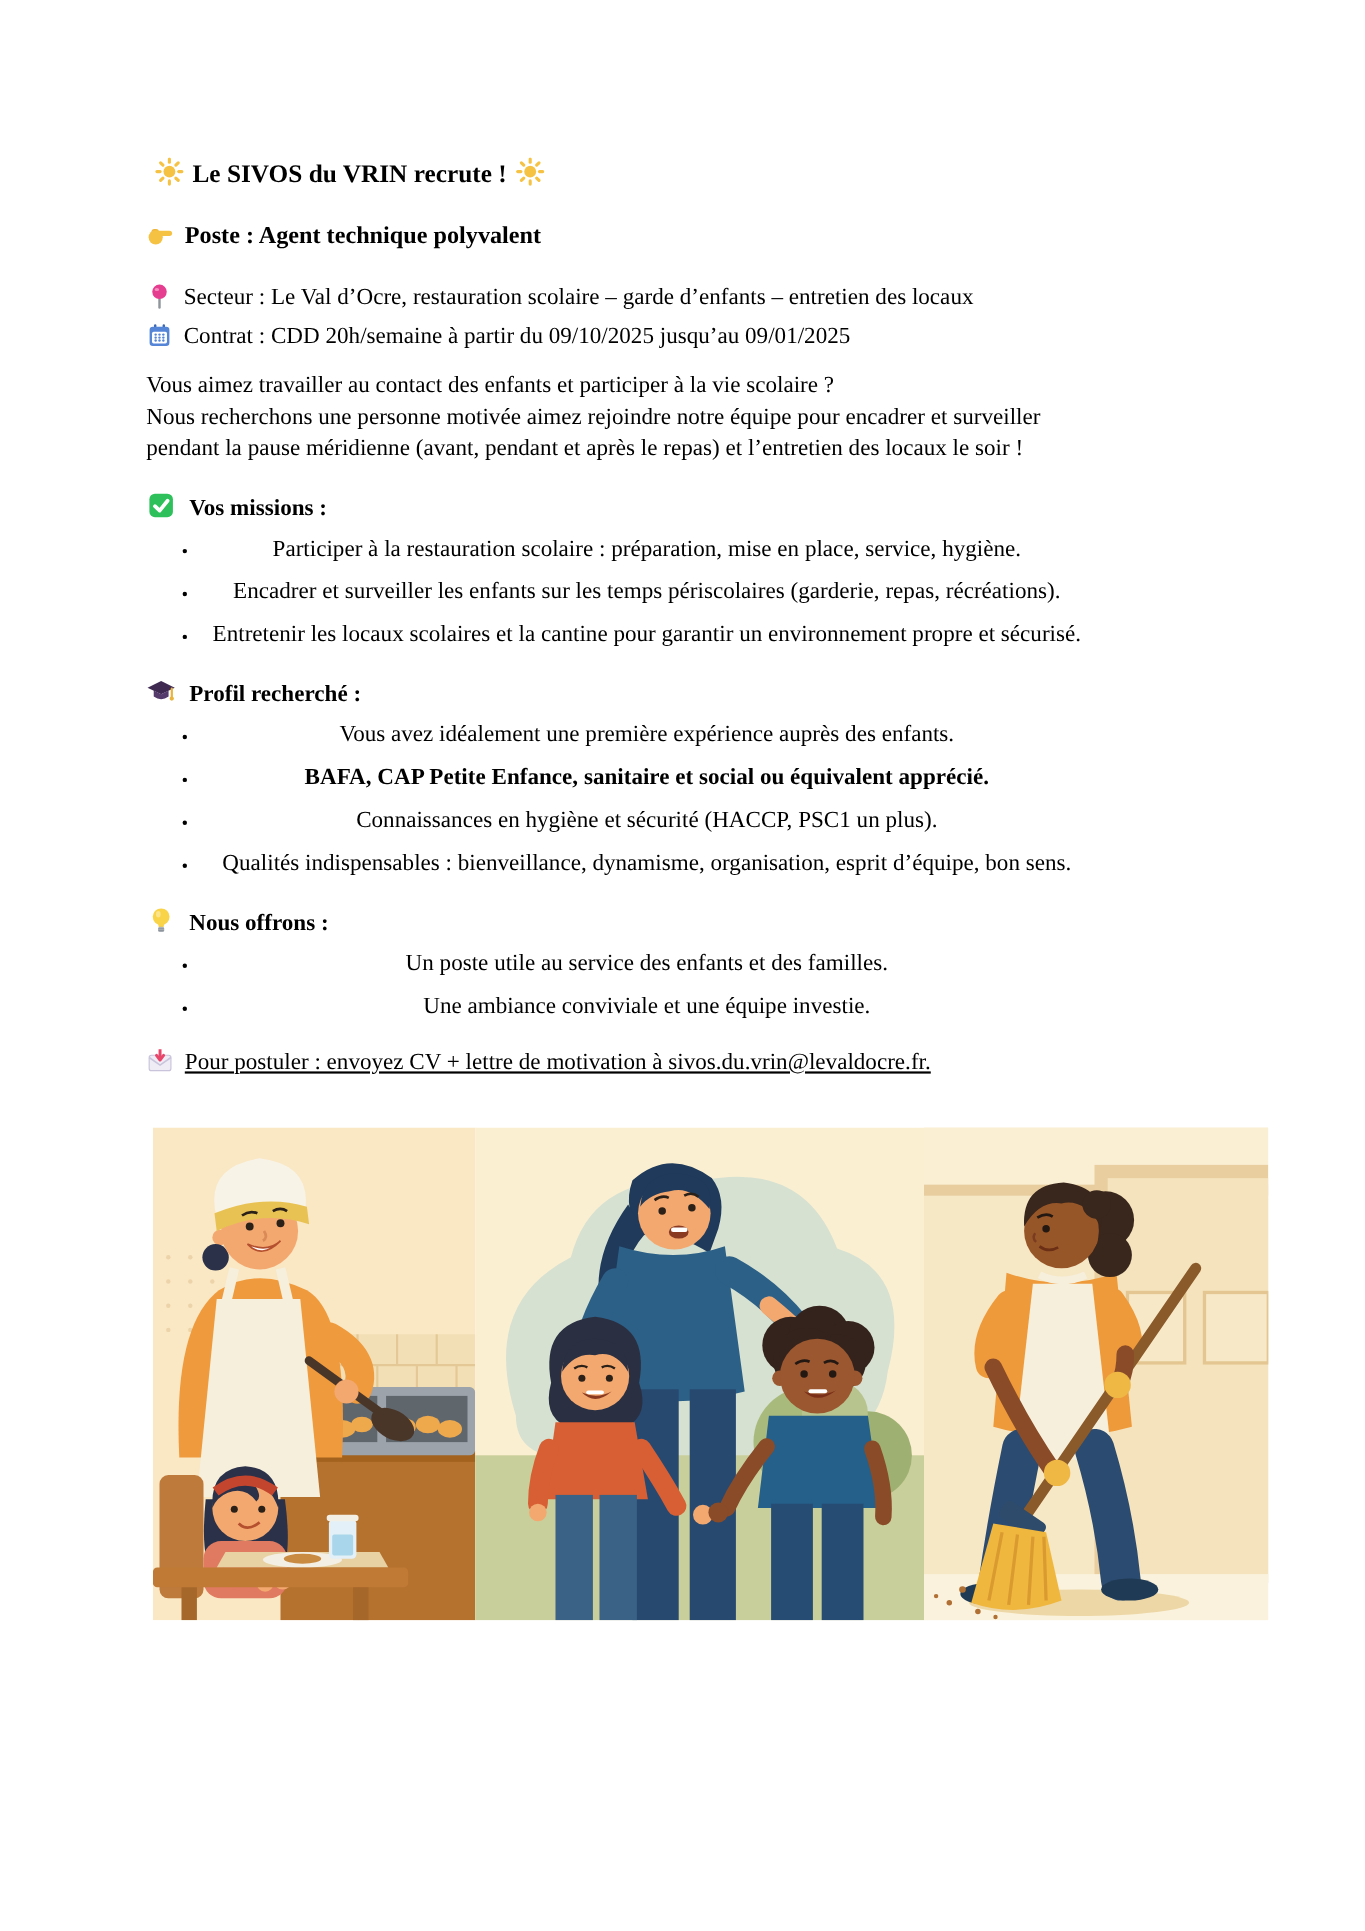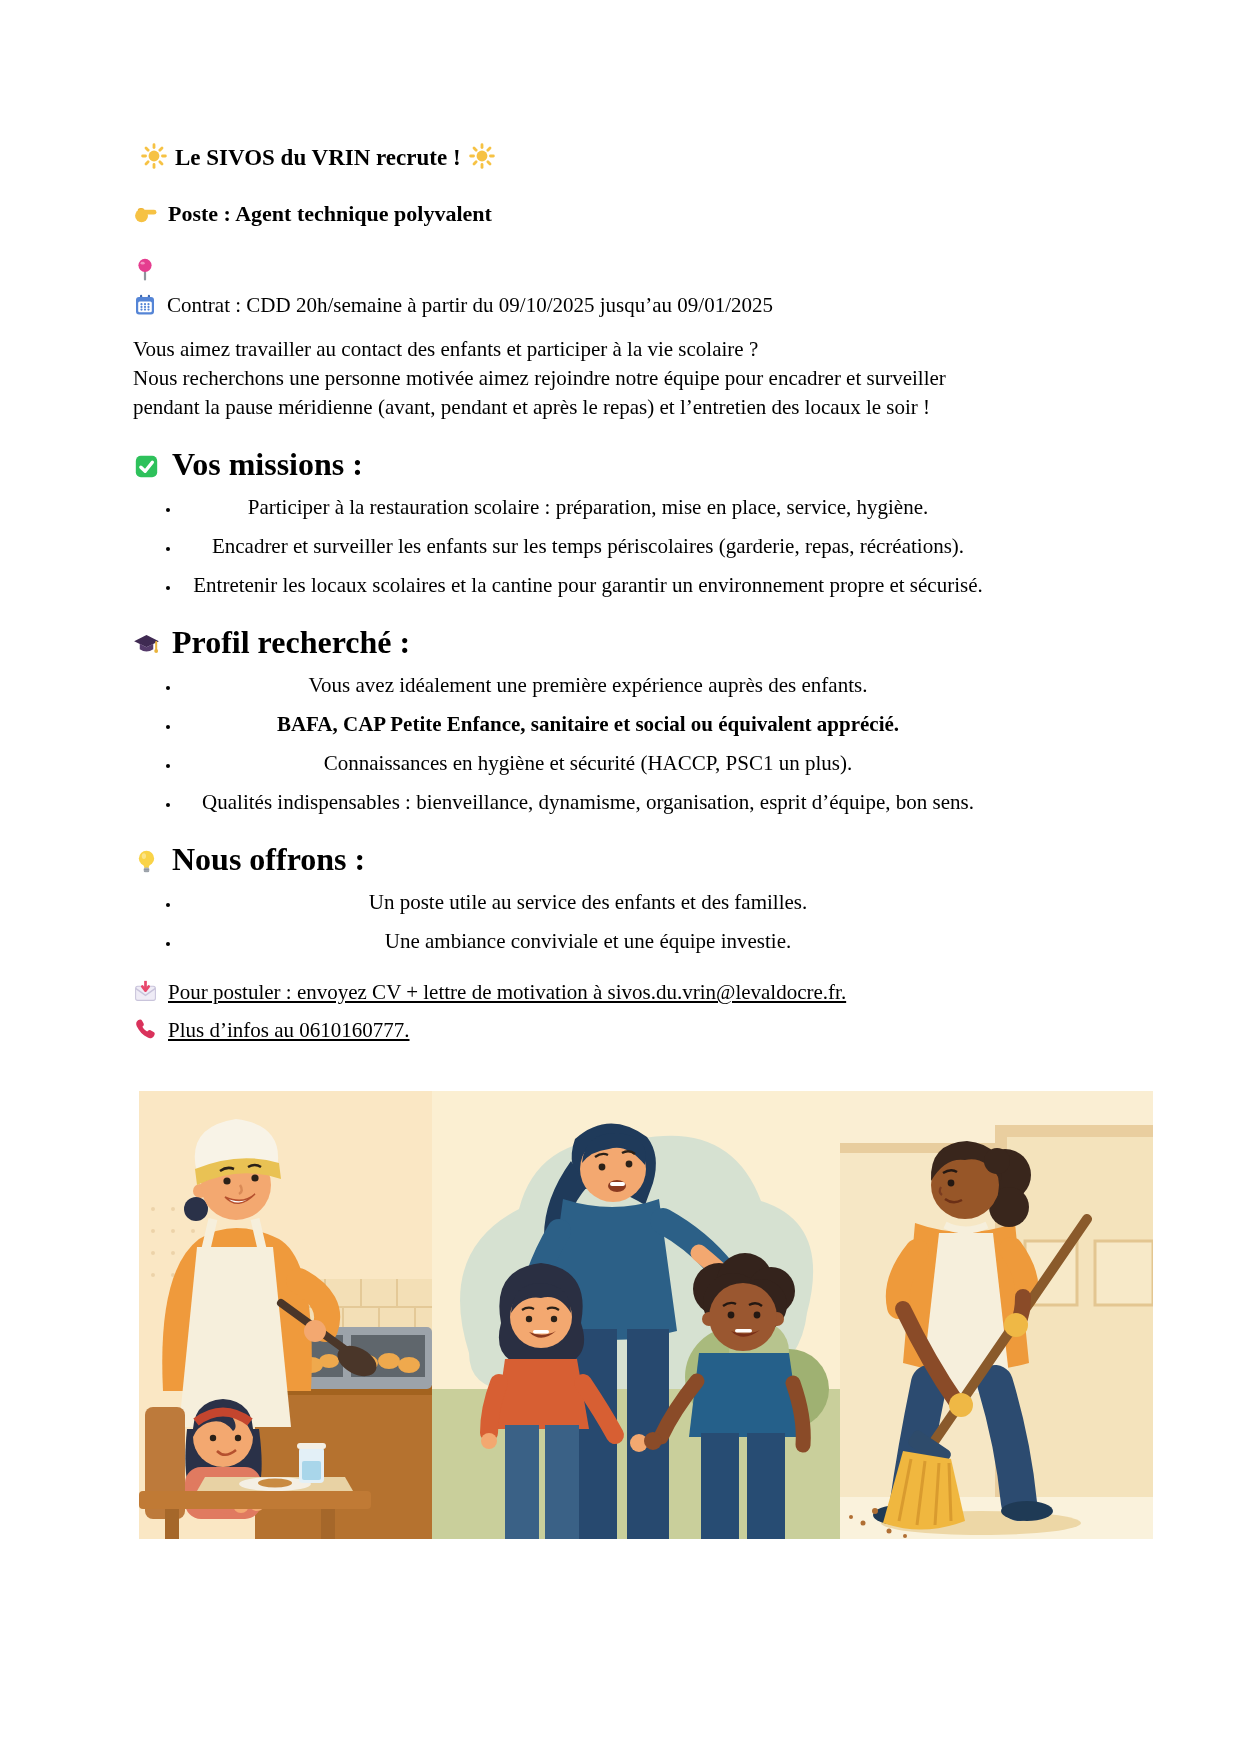--- a/index.html
+++ b/index.html
@@ -8,21 +8,21 @@
   .text-col{width:870px;}
   .ic{display:inline-block;vertical-align:-5px;margin-right:10px;}
   .ic svg{display:block;}
   h1{font-size:23px;font-weight:bold;margin:0 0 28px 0;}
   h1 .ic{margin:0 8px;vertical-align:-4px;}
   .infoline{font-size:21px;margin:0 0 8px 0;line-height:1.35;}
   .infoline.bold{font-weight:bold;font-size:22px;margin-bottom:26px;}
   .para{font-size:21px;line-height:1.38;margin:16px 0 6px 0;max-width:865px;}
   .para span{display:block;font-family:Liberation Serif, serif;}
   .para .pl2{display:inline;}
-  h2{font-size:32px;font-weight:bold;margin:24px 0 8px 0;}
+  h2{font-size:21px;font-weight:bold;margin:24px 0 8px 0;}
   h2 .ic{margin-right:12px;vertical-align:-5px;}
   ul{margin:4px 0 10px 0;padding-left:48px;max-width:814px;}
   li{font-size:21px;line-height:1.38;margin:10px 0;text-align:center;}
   li::marker{font-size:15px;}
   li.b{font-weight:bold;}
   .contact{margin-top:22px;text-decoration:underline;}
   .contact .infoline{margin-bottom:10px;}
   .illustration{width:1014px;height:448px;margin:46px 0 0 6px;}
   .illustration svg{display:block;width:1014px;height:448px;}
 </style>
@@ -61,21 +61,21 @@
     <div class="infoline bold"><span class="ic"><svg width="25" height="25" viewBox="0 0 24 24">
             <rect x="4.5" y="6.8" width="6.5" height="5.4" rx="2.6" fill="#EFB53A"></rect>
             <circle cx="8.2" cy="14.2" r="6.2" fill="#F6C244"></circle>
             <rect x="8" y="8.4" width="14.5" height="4.6" rx="2.3" fill="#F6C244"></rect>
           </svg></span><span>Poste : Agent technique polyvalent</span></div>
 
     <div class="infoline"><span class="ic"><svg width="24" height="24" viewBox="0 0 24 24">
             <path d="M12 14.5 L12 22.5" stroke="#8E959C" stroke-width="2.2" stroke-linecap="round"></path>
             <circle cx="12" cy="8.3" r="6.6" fill="#E53D8F"></circle>
             <ellipse cx="9.6" cy="6.2" rx="2.1" ry="1.4" fill="#F48FC0"></ellipse>
-          </svg></span></div>
+          </svg></span><span>Secteur : Le Val d’Ocre, restauration scolaire – garde d’enfants – entretien des locaux</span></div>
 
     <div class="infoline"><span class="ic"><svg width="24" height="24" viewBox="0 0 24 24">
             <rect x="7" y="1.8" width="2.2" height="4.4" rx="1.1" fill="#3C67B0"></rect>
             <rect x="14.8" y="1.8" width="2.2" height="4.4" rx="1.1" fill="#3C67B0"></rect>
             <rect x="3" y="4" width="18" height="17.5" rx="3" fill="#5585D6"></rect>
             <rect x="5.2" y="8.6" width="13.6" height="10.6" rx="1.5" fill="#FFFFFF"></rect>
             <g fill="#5585D6">
               <circle cx="8.5" cy="11.2" r="1.1"></circle>
               <circle cx="12" cy="11.2" r="1.1"></circle>
               <circle cx="15.5" cy="11.2" r="1.1"></circle>
@@ -126,23 +126,20 @@
       <li>Une ambiance conviviale et une équipe investie.</li>
     </ul>
 
     <div class="contact">
       <div class="infoline"><span class="ic"><svg width="25" height="25" viewBox="0 0 24 24">
               <rect x="2.5" y="7" width="19" height="13.5" rx="2" fill="#EFECF6" stroke="#C9C4DB" stroke-width="1"></rect>
               <path d="M2.5 9 L12 15.6 L21.5 9" fill="none" stroke="#C9C4DB" stroke-width="1.4"></path>
               <line x1="12" y1="1.8" x2="12" y2="9.8" stroke="#E8476B" stroke-width="2.6"></line>
               <path d="M8.9 7.2 L12 11.2 L15.1 7.2" fill="none" stroke="#E8476B" stroke-width="2.6" stroke-linecap="round" stroke-linejoin="round"></path>
             </svg></span><span>Pour postuler : envoyez CV + lettre de motivation à sivos.du.vrin@levaldocre.fr.</span></div>
-      <div class="infoline"><span class="ic"><svg width="25" height="25" viewBox="0 0 24 24">
-              <path d="M4.8 3.2 C3 4.4 2.6 6.8 3.6 8.8 C6 13.6 9.4 17.4 14.2 19.8 C16.2 20.8 18.6 20.4 19.8 18.6 L20.6 17.2 C21.2 16.2 20.8 15 19.8 14.4 L16.8 12.8 C16 12.4 15 12.6 14.4 13.2 L13.6 14 C11.6 12.8 10.2 11.4 9 9.4 L9.8 8.6 C10.4 8 10.6 7 10.2 6.2 L8.6 3.4 C8 2.4 6.6 2 4.8 3.2 Z" fill="#D9325B"></path>
-            </svg></span><span>Plus d’infos au 0610160777.</span></div>
     </div>
   </div>
 
   <div class="illustration" role="img">
     <svg viewBox="0 0 1014 448">
 
       <g>
         <rect x="0" y="0" width="293" height="448" fill="#FAE7C4"></rect>
         <g fill="#ECD3A9">
             <circle cx="14" cy="118" r="2"></circle>

